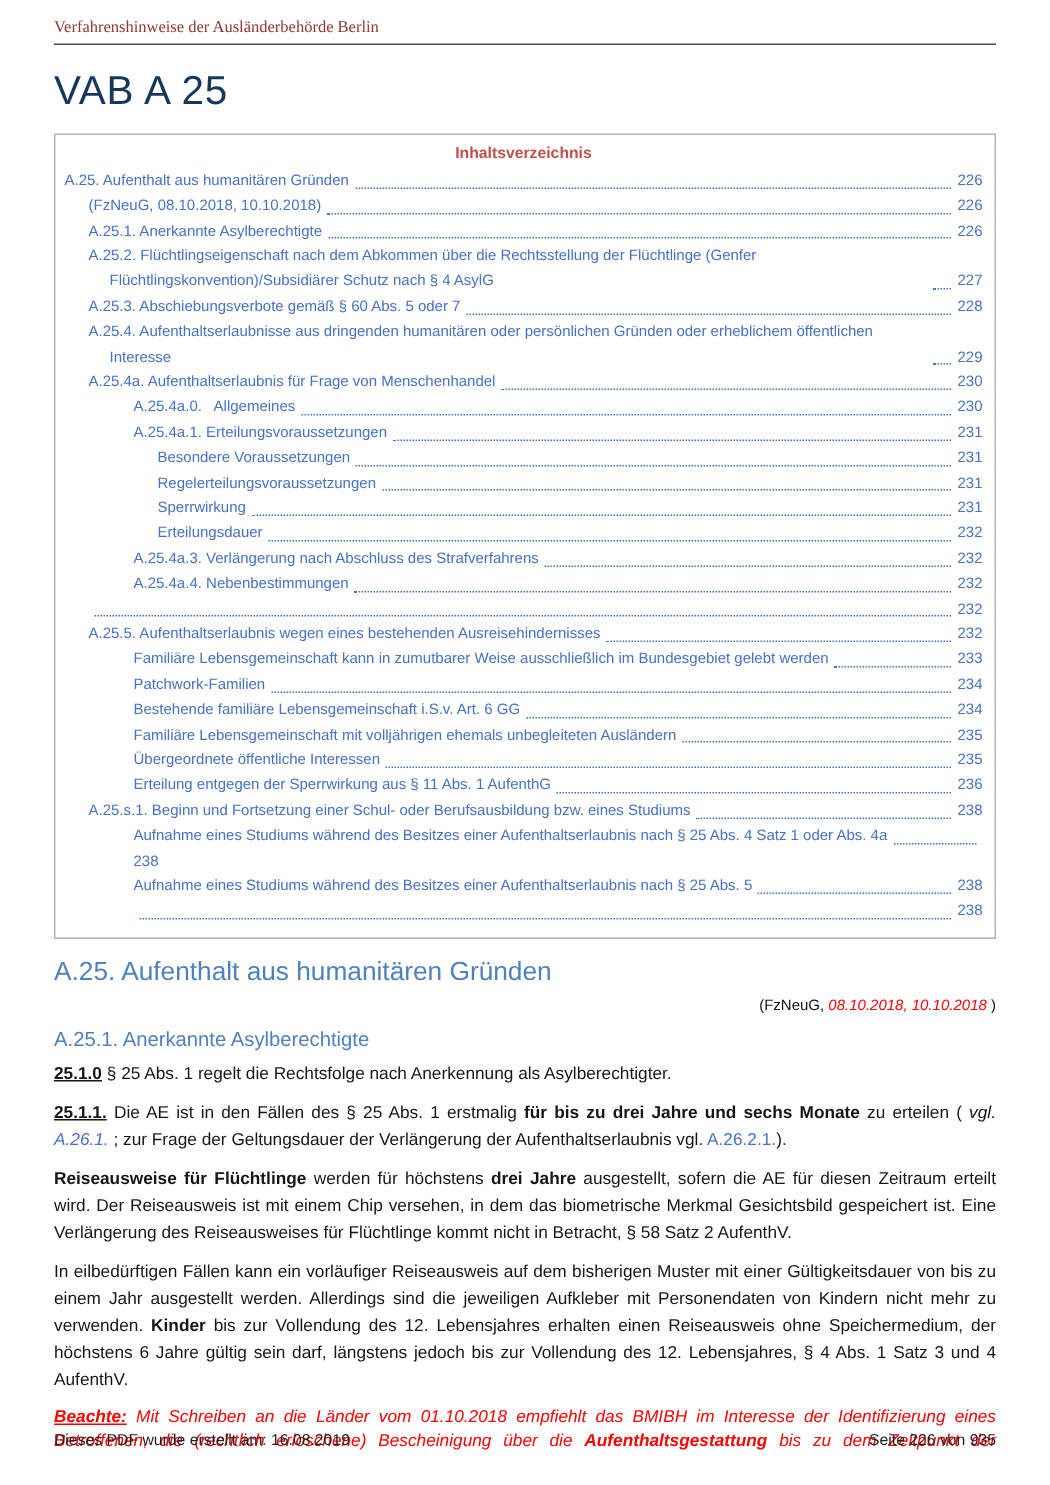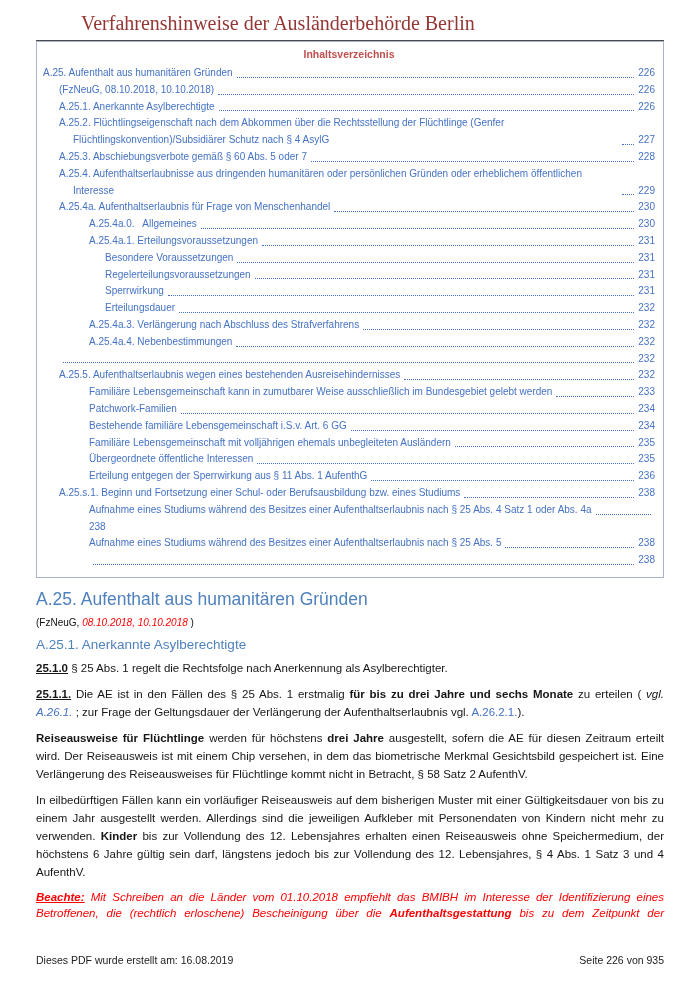--- a/index.html
+++ b/index.html
@@ -5,21 +5,21 @@
   * { margin:0; padding:0; box-sizing:border-box; }
   html,body { background:#ffffff; }
   body {
     width:700px; height:990px; overflow:hidden; position:relative;
     font-family:"Liberation Sans", sans-serif; color:#161616;
   }
   .page { position:absolute; inset:0; padding:12px 36px 0 36px; }
 
   .header-title {
     font-family:"Liberation Serif", serif;
-    font-size:20px; color:#943634; padding-bottom:5px;margin-left:45px;
+    font-size:11px; color:#943634; padding-bottom:5px;
   }
   .header-rule { border:none; border-top:1px solid #4a4a4a; }
 
   .doc-title {
     font-size:27px; font-weight:400; color:#17365d;
     letter-spacing:0.5px; margin:15px 0 13px 0;
   }
 
   .toc-box { border:1px solid #a9b4c9; padding:6px 8px 8px 6px; }
   .toc-title {
@@ -44,21 +44,21 @@
 
   .section-heading {
     color:#4f81bd; font-size:17.5px; font-weight:400;
     margin:11px 0 7px 0;
   }
   .sub-heading {
     color:#4f81bd; font-size:13.5px; font-weight:400;
     margin:8px 0 7px 0;
   }
 
-  p.meta { font-size:10px; line-height:12px; color:#111; margin:0; }
+  p.meta { font-size:10px; line-height:12px; color:#111; margin:0;text-align:right; }
   p.body {
     font-size:11.5px; line-height:18px; color:#161616;
     text-align:justify; margin:0 0 8px 0;
   }
   p.notice {
     font-size:11.5px; line-height:16.5px; color:#ff0000;
     font-style:italic; text-align:justify; text-align-last:justify;
     margin:0;
   }
 
@@ -77,20 +77,21 @@
 </head>
 <body>
 
 <div class="page">
 
   <header>
     <div class="header-title">Verfahrenshinweise der Ausländerbehörde Berlin</div>
     <hr class="header-rule">
   </header>
 
+  <h1 class="doc-title">VAB A 25</h1>
 
   <section class="toc-box">
     <div class="toc-title">Inhaltsverzeichnis</div>
     <div id="toc-entries">
         <div class="toc-row lvl0">
           <span class="toc-label">A.25. Aufenthalt aus humanitären Gründen</span>
           <span class="toc-dots"></span>
           <span class="toc-page">226</span>
         </div>
         <div class="toc-row lvl1">

